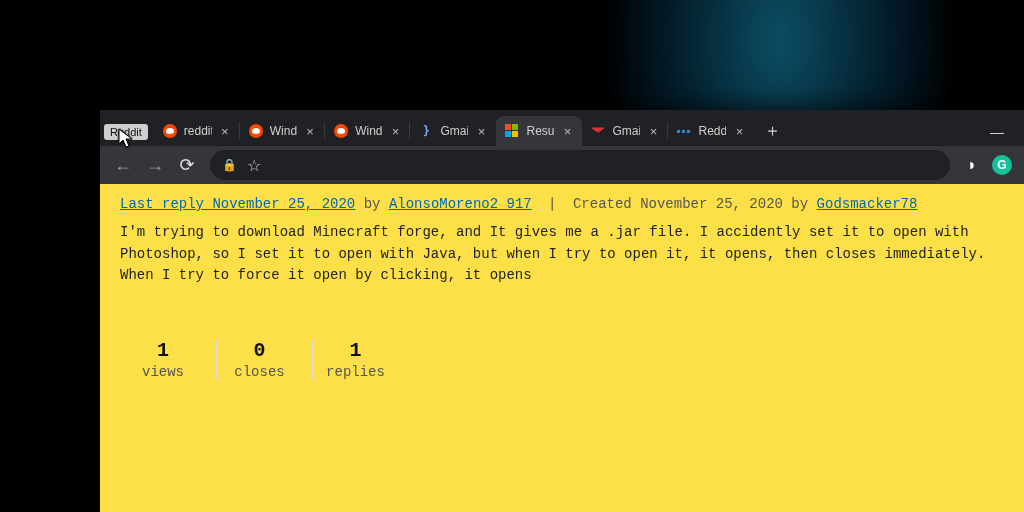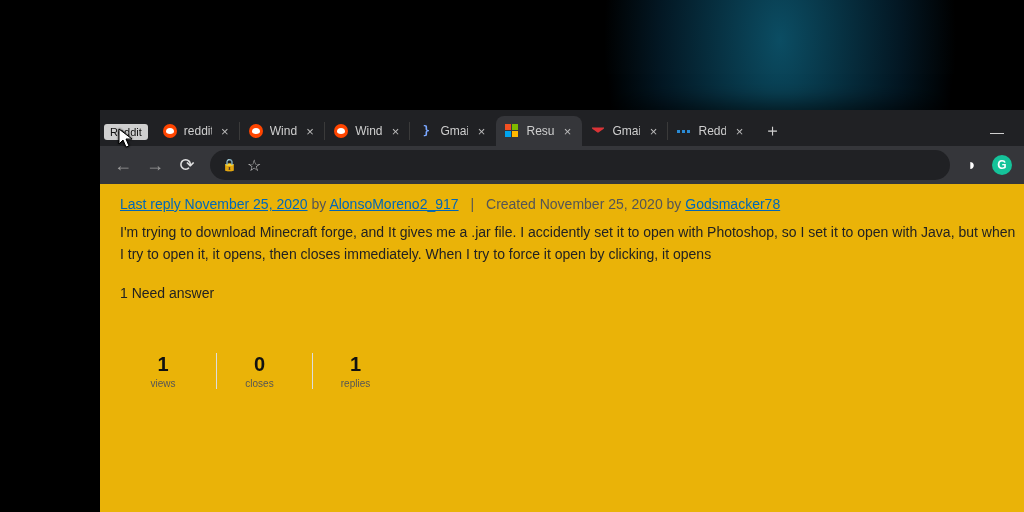--- a/index.html
+++ b/index.html
@@ -39,30 +39,30 @@
   .nav-btn { width:30px; height:30px; color:#9a9a9a; display:flex; align-items:center; justify-content:center; font-size:18px; border-radius:50%; cursor:pointer; }
   .nav-btn.enabled { color:#e0e0e0; }
   .omnibox { flex:1; height:30px; background:#202124; border-radius:16px; display:flex; align-items:center; padding:0 12px; gap:10px; color:#cfcfcf; margin:0 6px; }
   .lock { color:#cfcfcf; font-size:12px; }
   .url { font-size:14px; color:#cfcfcf; white-space:nowrap; overflow:hidden; flex:1; }
   .url .dim { color:#8a8a8a; }
   .star { color:#cfcfcf; font-size:16px; }
   .ext { width:28px; height:28px; display:flex; align-items:center; justify-content:center; border-radius:4px; cursor:pointer; }
 
   
-  .page { flex:1; background:#eab308; color:#222; padding:12px 5px 0 20px; overflow:hidden; font-size:15px; }
+  .page { flex:1; background:#fde047; color:#222; padding:12px 5px 0 20px; overflow:hidden; font-size:15px;font-family:Liberation Mono, monospace; }
   .meta { font-size:14px; color:#555; margin-bottom:10px; }
   .meta a { color:#0067b8; text-decoration:underline; }
   .meta .sep { margin:0 8px; color:#555; }
   .body-text { color:#222; line-height:1.55; font-size:14px; }
   .need { margin-top:20px; color:#222; font-size:14px; }
   .stats { display:flex; gap:10px; margin-top:52px; }
   .stat { width:86px; text-align:center; }
   .stat .num { font-size:20px; font-weight:700; color:#111; }
-  .stat .lbl { font-size:10px; color:#555; margin-top:2px; }
+  .stat .lbl { font-size:14px; color:#555; margin-top:2px; }
   .stat + .stat { border-left:1px solid #ddd; }
   .next-title { margin-top:64px; color:#0067b8; font-size:20px; font-weight:700; }
 
   
   .fi-reddit { width:14px; height:14px; border-radius:50%; background:#ff4500; position:relative; }
   .fi-reddit::after { content:""; position:absolute; left:3px; top:4px; width:8px; height:6px; background:#fff; border-radius:50% 50% 50% 50% / 60% 60% 40% 40%; }
   .fi-brace { font-family:monospace; color:#7aa7ff; font-size:15px; font-weight:bold; }
   .fi-ms { width:14px; height:14px; display:grid; grid-template:repeat(2,6px)/repeat(2,6px); gap:1px; }
   .fi-ms span:nth-child(1){background:#f25022}.fi-ms span:nth-child(2){background:#7fba00}.fi-ms span:nth-child(3){background:#00a4ef}.fi-ms span:nth-child(4){background:#ffb900}
   .fi-gmail { width:14px; height:14px; }
@@ -167,21 +167,20 @@
   <div class="page">
     <div class="meta">
       <a href="#">Last reply November 25, 2020</a>
       <span>by</span>
       <a href="#">AlonsoMoreno2_917</a>
       <span class="sep">|</span>
       <span>Created November 25, 2020 by</span>
       <a href="#">Godsmacker78</a>
     </div>
     <div class="body-text">I'm trying to download Minecraft forge, and It gives me a .jar file. I accidently set it to open with Photoshop, so I set it to open with Java, but when I try to open it, it opens, then closes immediately. When I try to force it open by clicking, it opens</div>
-    <div class="need">1 Need answer</div>
 
     <div class="stats">
       <div class="stat">
         <div class="num">1</div>
         <div class="lbl">views</div>
       </div>
       <div class="stat">
         <div class="num">0</div>
         <div class="lbl">closes</div>
       </div>

